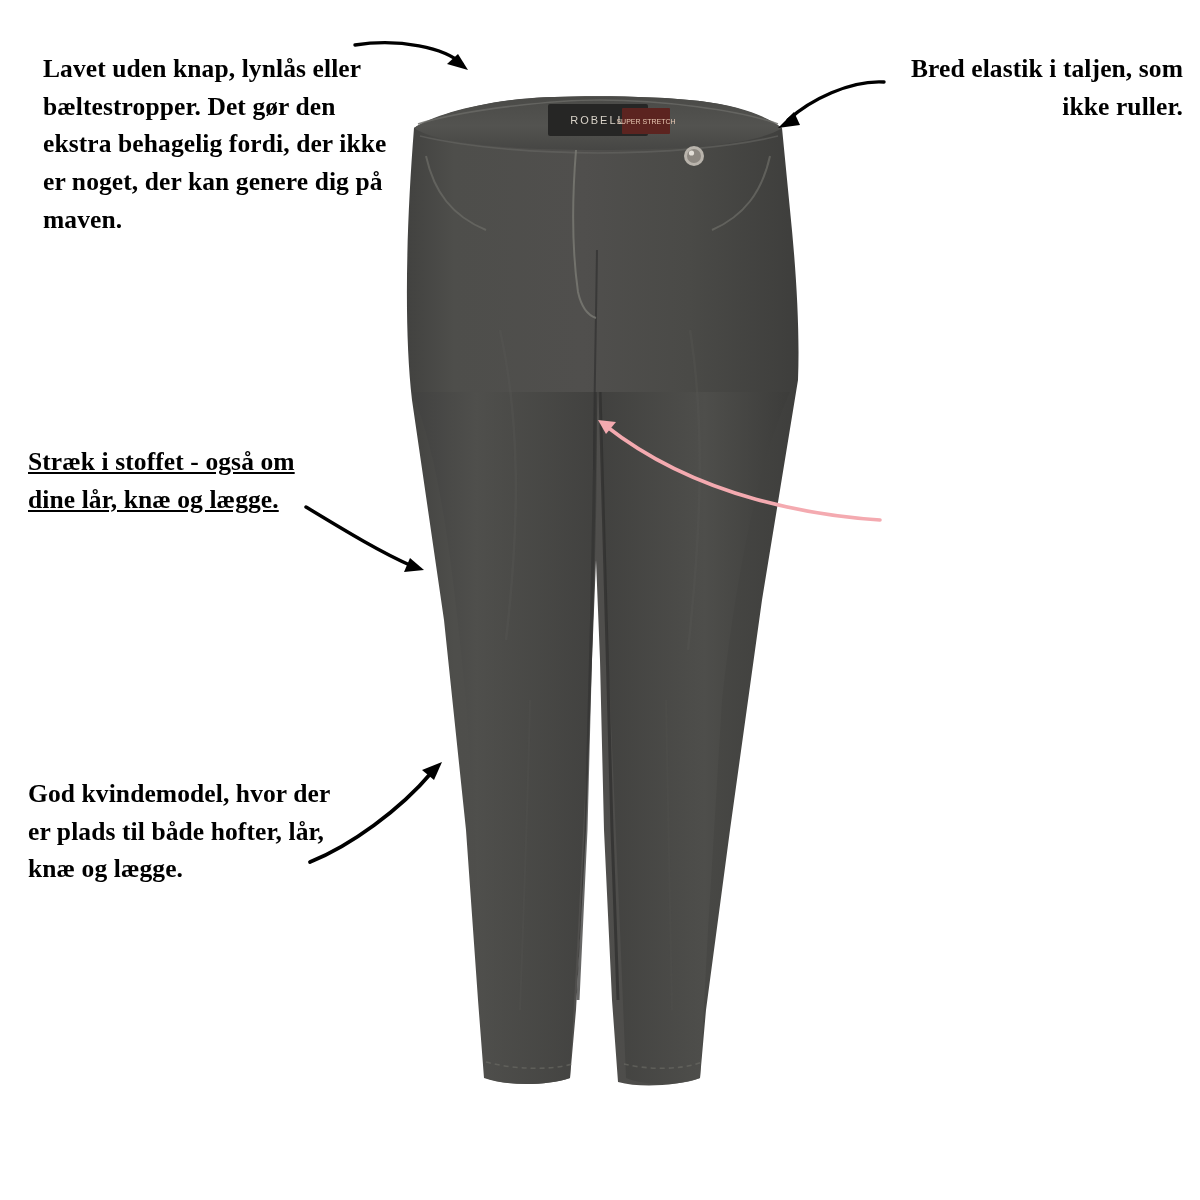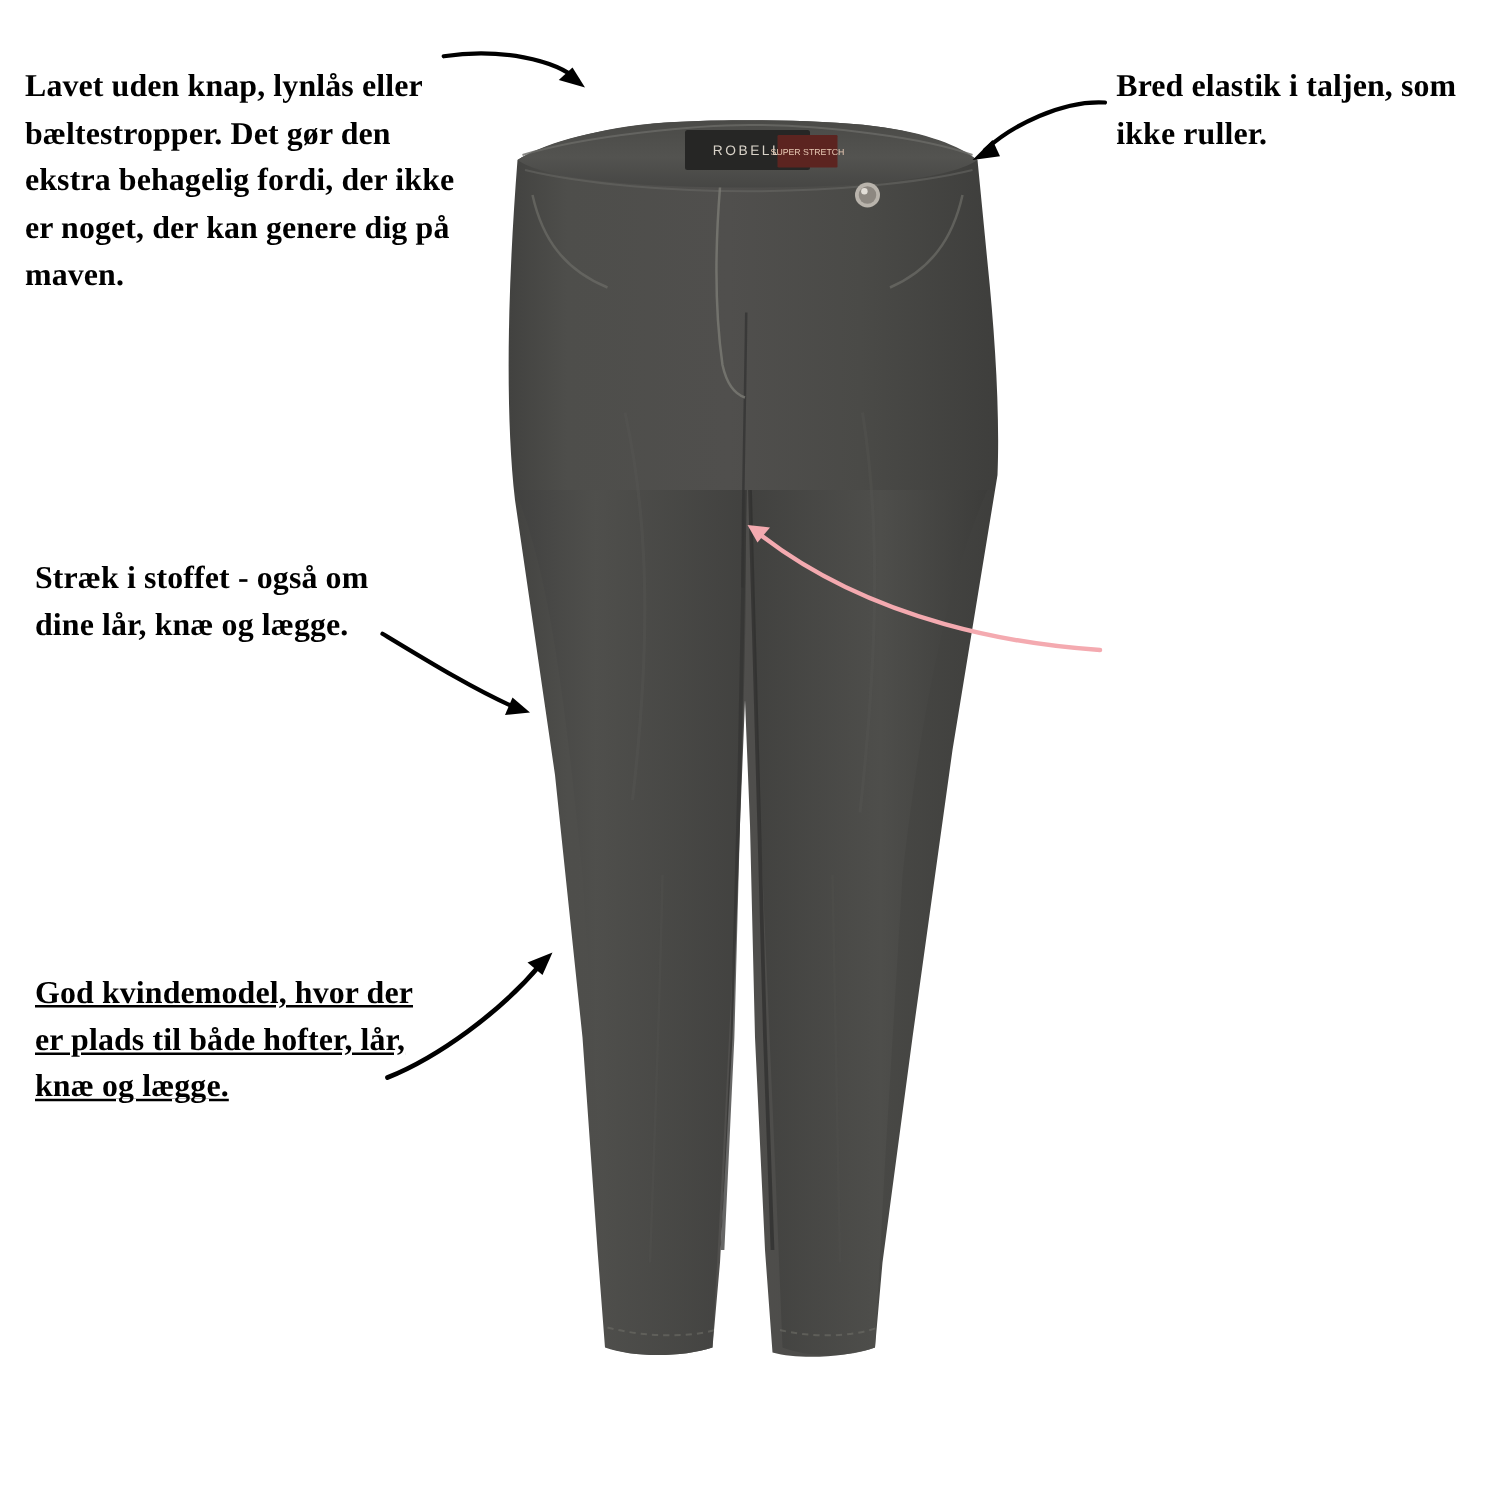--- a/index.html
+++ b/index.html
@@ -19,25 +19,25 @@
   
   .annot {
     position: absolute;
     font-family: "Liberation Serif", "DejaVu Serif", serif;
     font-weight: 700;
     font-size: 25.5px;
     line-height: 1.48;
     color: #000000;
     letter-spacing: 0.1px;
   }
-  #annot-waistless   { left: 20px;  top: 50px;  width: 350px; }
-  #annot-elastic     { left: 893px; top: 50px;  width: 290px; }
-  #annot-stretch     { left: 28px;  top: 443px; width: 300px; }
+  #annot-waistless   { left: 43px;  top: 50px;  width: 350px; }
+  #annot-elastic     { left: 893px; top: 50px;  width: 290px; text-align: right; }
+  #annot-stretch     { left: 28px;  top: 443px; width: 300px; text-decoration: underline; }
   #annot-rise        { left: 893px; top: 465px; width: 280px; }
-  #annot-womanfit    { left: 28px;  top: 775px; width: 310px; text-decoration: underline; }
+  #annot-womanfit    { left: 28px;  top: 775px; width: 310px; }
 
   
   #arrows, #trousers {
     position: absolute;
     left: 0; top: 0;
     width: 1200px;
     height: 1200px;
   }
   #arrows { pointer-events: none; }
 </style>

